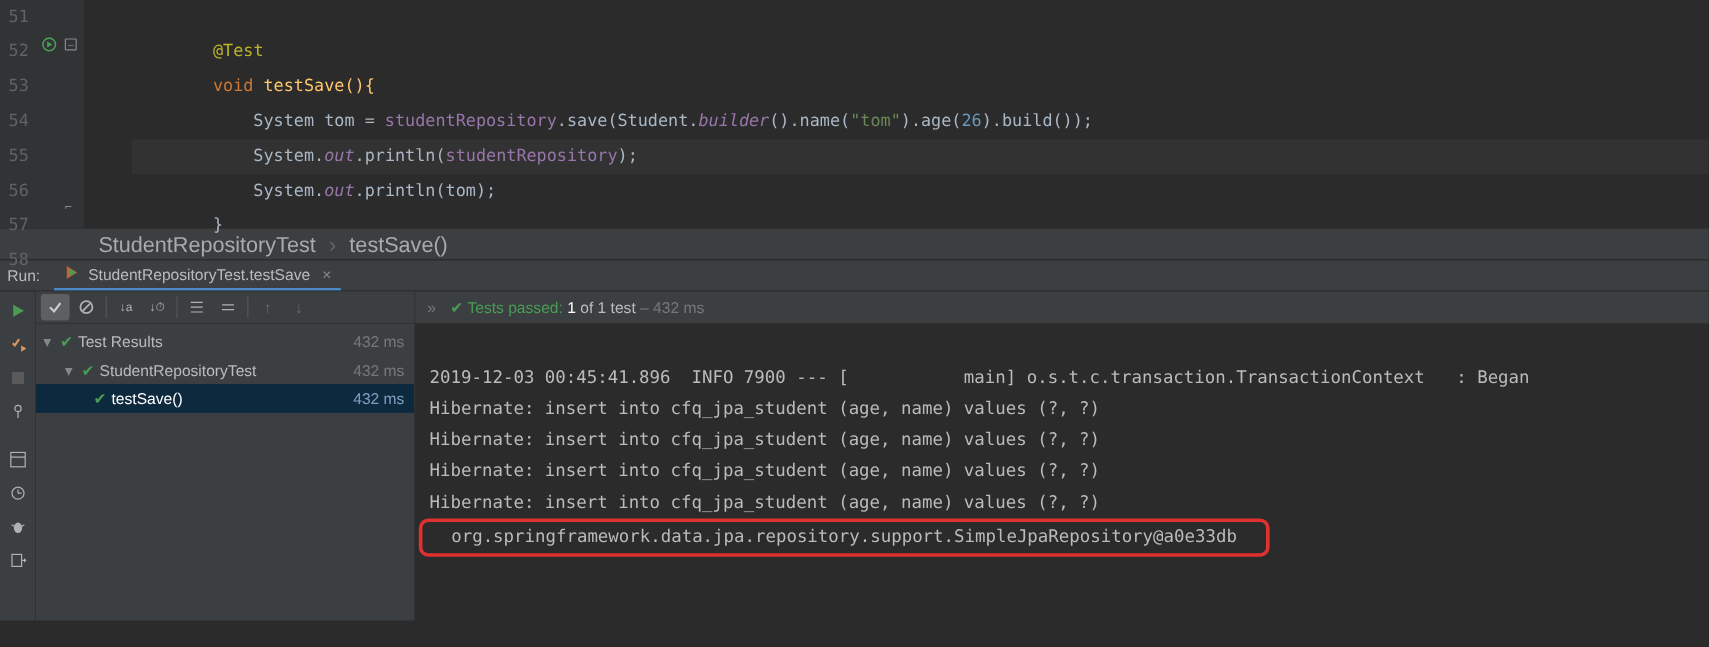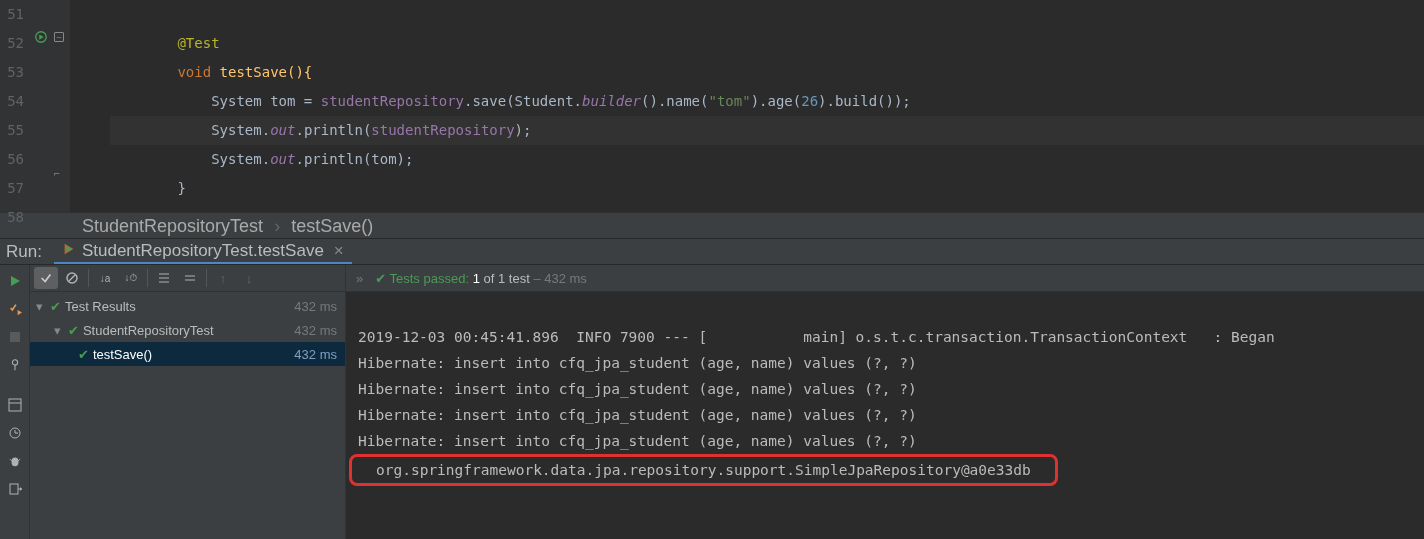--- a/index.html
+++ b/index.html
@@ -8,21 +8,21 @@
   background: #2b2b2b;
   color: #a9b7c6;
   font-size: 14px;
   overflow: hidden;
   width: 1424px;
   height: 539px;
 }
 .editor-area {
   display: flex;
   background: #2b2b2b;
-  height: 212px;
+  height: 190px;
   justify-content: space-between;
 }
 .gutter-numbers {
   width: 30px;
   padding-top: 0;
   text-align: right;
   color: #606366;
   background: #313335;
 }
 .gutter-numbers div { height: 29px; line-height: 29px; padding-right: 6px; }
@@ -84,21 +84,21 @@
   border-top: 1px solid #323232;
   font-family: 'Segoe UI', sans-serif;
 }
 .breadcrumb .sep { color: #666; margin: 0 6px; }
 .run-header {
   background: #3c3f41;
   height: 27px;
   display: flex;
   align-items: center;
   font-family: 'Segoe UI', sans-serif;
-  font-size: 17px;
+  font-size: 13px;
   border-top: 1px solid #282828;
   border-bottom: 1px solid #282828;
 }
 .run-header .run-label { color: #bbb; padding-left: 6px; padding-right: 12px; }
 .run-tab {
   display: flex;
   align-items: center;
   gap: 6px;
   padding: 0 8px;
   height: 100%;

